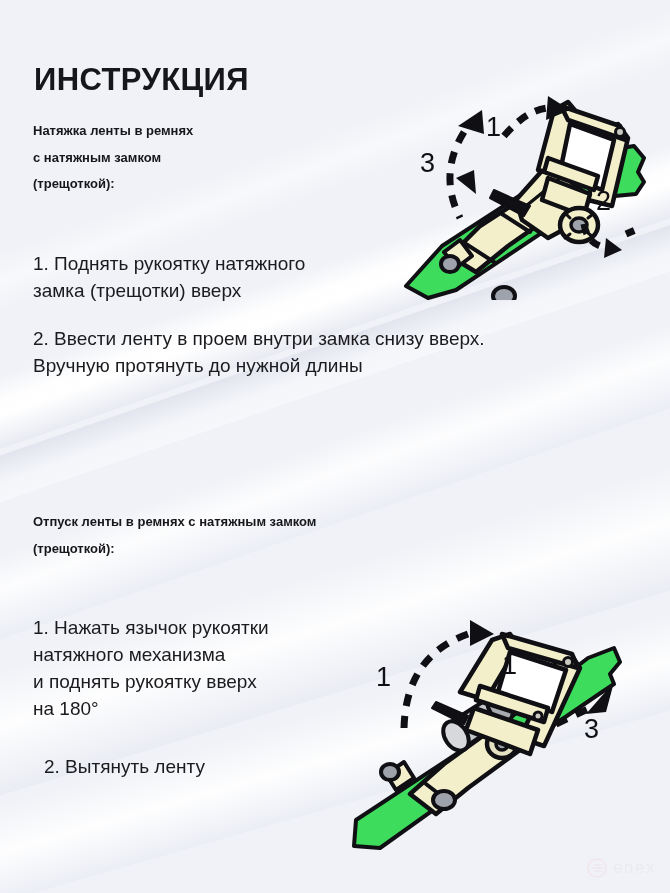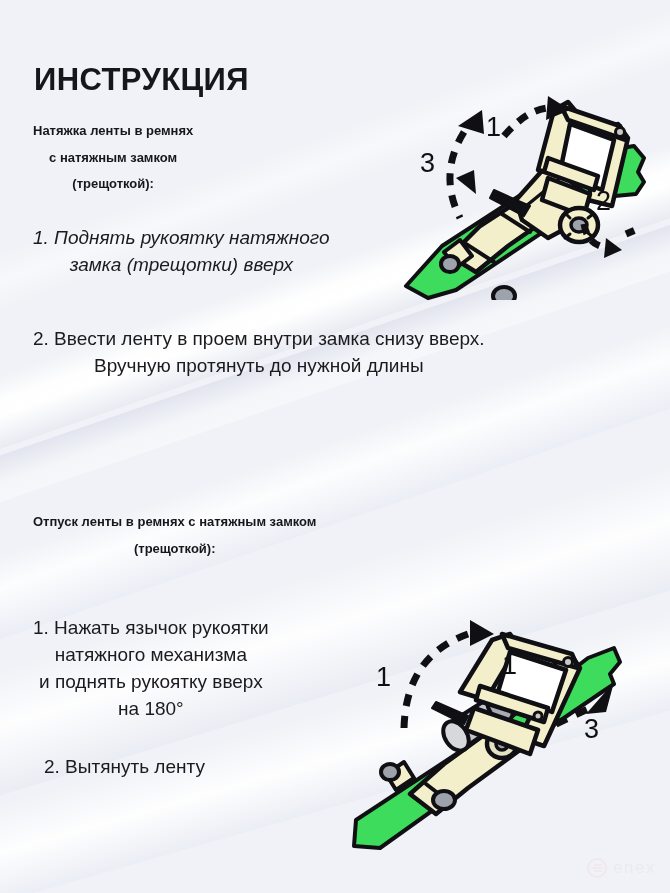--- a/index.html
+++ b/index.html
@@ -13,21 +13,20 @@
     background: #f0f2f7;
     overflow: hidden;
   }
 
   #page {
     position: relative;
     width: 670px;
     height: 893px;
     background: #f0f2f7;
     overflow: hidden;
-    text-align: center;
   }
 
   
   .bg-bands {
     position: absolute;
     inset: 0;
     pointer-events: none;
   }
   .band {
     position: absolute;
@@ -107,21 +106,21 @@
   #release-heading { top: 509px; }
 
   .step {
     left: 33px;
     font-size: 19px;
     font-weight: normal;
     line-height: 27px;
     white-space: pre-line;
     color: #1b1b1f;
   }
-  #tighten-step-1 { top: 224px; font-style: italic; }
+  #tighten-step-1 { top: 250px; }
   #tighten-step-2 { top: 325px; }
   #tighten-step-3 { top: 408px; }
   #release-step-1 { top: 614px; }
   #release-step-2 { top: 753px; margin-left: 11px; }
 
   
   .figure { position: absolute; }
   #figure-tighten { left: 398px; top: 48px; }
   #figure-release { left: 352px; top: 596px; }
 

